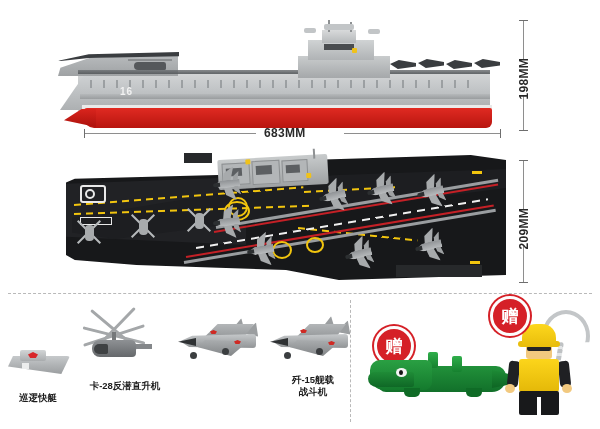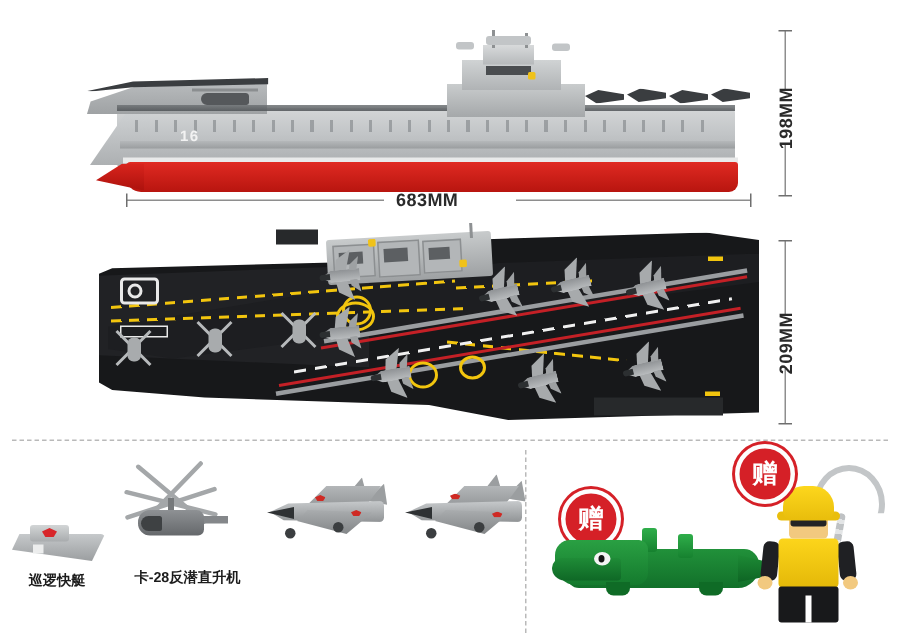--- a/index.html
+++ b/index.html
@@ -435,21 +435,21 @@
   <div class="accessories">
 
     <div class="acc" style="left:0;top:28px;width:76px;">
       <div class="boat">
         <div class="boat-hull"></div>
         <div class="boat-cab"></div>
         <div class="boat-red"></div>
         <div class="boat-wht"></div>
       </div>
     </div>
-    <div class="acc-label" style="position:absolute;left:0;top:82px;width:76px;text-align:center;">巡逻快艇</div>
+    <div class="acc-label" style="position:absolute;left:0;top:92px;width:76px;text-align:center;">巡逻快艇</div>
 
     <div class="acc" style="left:78px;top:18px;width:92px;">
       <div class="heliacc" style="left:0;top:0;">
         <div class="ha-rot" style="left:4px;top:16px;width:64px;transform:rotate(14deg);"></div>
         <div class="ha-rot" style="left:4px;top:16px;width:64px;transform:rotate(-18deg);"></div>
         <div class="ha-rot" style="left:6px;top:10px;width:60px;transform:rotate(40deg);"></div>
         <div class="ha-rot" style="left:6px;top:10px;width:60px;transform:rotate(-46deg);"></div>
         <div class="ha-mast"></div>
         <div class="ha-boom"></div>
         <div class="ha-body"></div>
@@ -480,20 +480,22 @@
         <div class="ja-wing"></div>
         <div class="ja-fus"></div>
         <div class="ja-wing2"></div>
         <div class="ja-nose"></div>
         <div class="ja-red" style="left:32px;top:13px;"></div>
         <div class="ja-red" style="left:60px;top:25px;"></div>
         <div class="ja-gear" style="left:16px;top:36px;"></div>
         <div class="ja-gear" style="left:48px;top:32px;"></div>
       </div>
     </div>
+    <div class="acc-label" style="position:absolute;left:268px;top:74px;width:90px;text-align:center;">歼-15舰载
+战斗机</div>
   </div>
 
   <div class="giftpanel">
 
     <div class="seal" style="left:22px;top:26px;">
       <span>赠</span>
     </div>
 
     <div class="croc">
       <div class="croc-body"></div>

